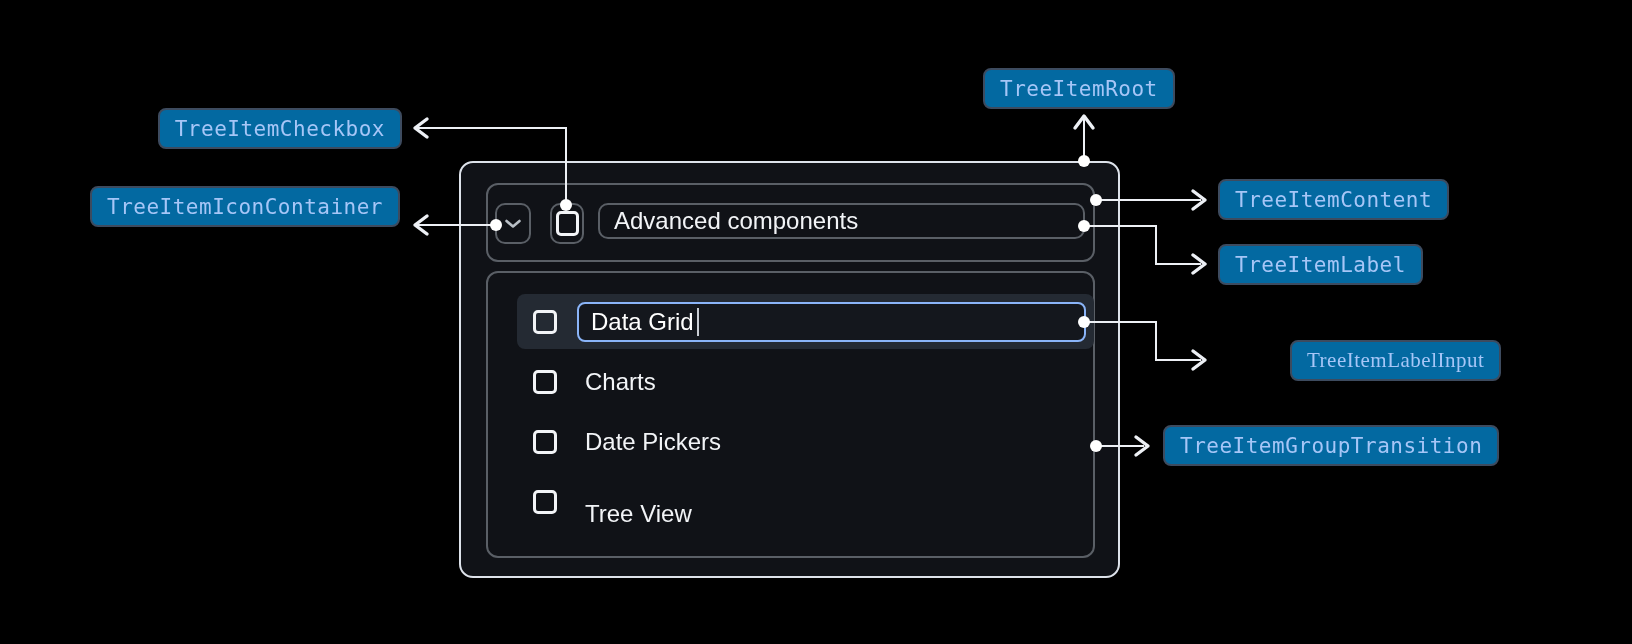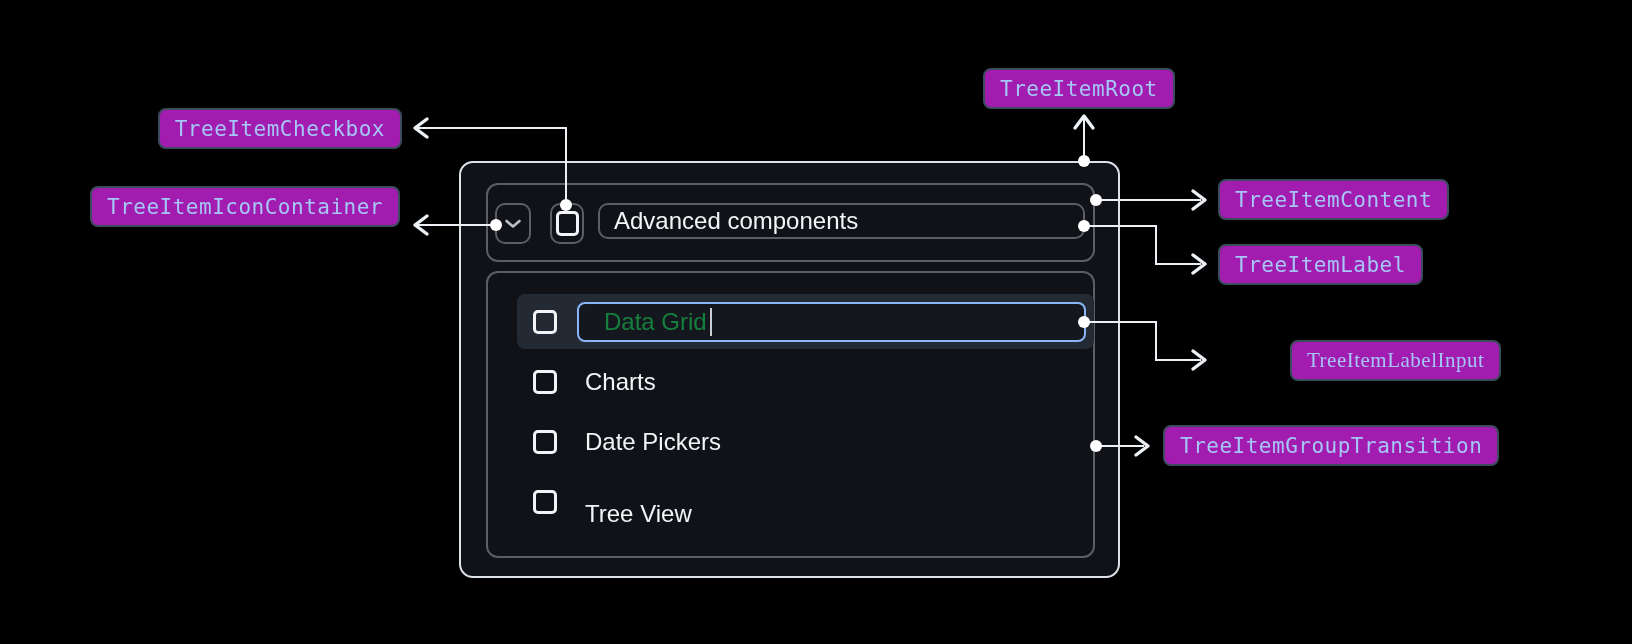--- a/index.html
+++ b/index.html
@@ -42,35 +42,35 @@
     border:3px solid #f2f4f7;border-radius:5px;background:transparent;
   }
   .cb.inline{position:static;width:23px;height:25px;}
   .row-highlight{
     left:517px;top:294px;width:577px;height:55px;
     background:#242a33;border-radius:8px;
   }
   .label-input{
     left:577px;top:302px;width:509px;height:40px;
     border:2px solid #8ab4f8;border-radius:8px;background:#14171d;
-    display:flex;align-items:center;padding-left:25px;
-    color:#15803d;font-size:24px;
+    display:flex;align-items:center;padding-left:12px;
+    color:#ffffff;font-size:24px;
   }
   .caret{
     display:inline-block;width:2px;height:28px;background:#c9cdd4;
     margin-left:3px;vertical-align:middle;
   }
   .row-label{
     position:absolute;left:585px;height:30px;line-height:30px;
     color:#f2f4f7;font-size:24px;white-space:nowrap;
   }
   
   .badge{
     position:absolute;box-sizing:border-box;height:41px;
-    background:#a21caf;border:2px solid #3d4b5f;border-radius:8px;
+    background:#0369a1;border:2px solid #3d4b5f;border-radius:8px;
     color:#a6c6f7;font-family:"DejaVu Sans Mono",monospace;font-size:21px;
     letter-spacing:.5px;display:flex;align-items:center;padding:0 15px;
     white-space:nowrap;
   }
   .arrows{position:absolute;left:0;top:0;width:1632px;height:644px;pointer-events:none;}
 </style>
 </head>
 <body>
 
 <div class="stage">

